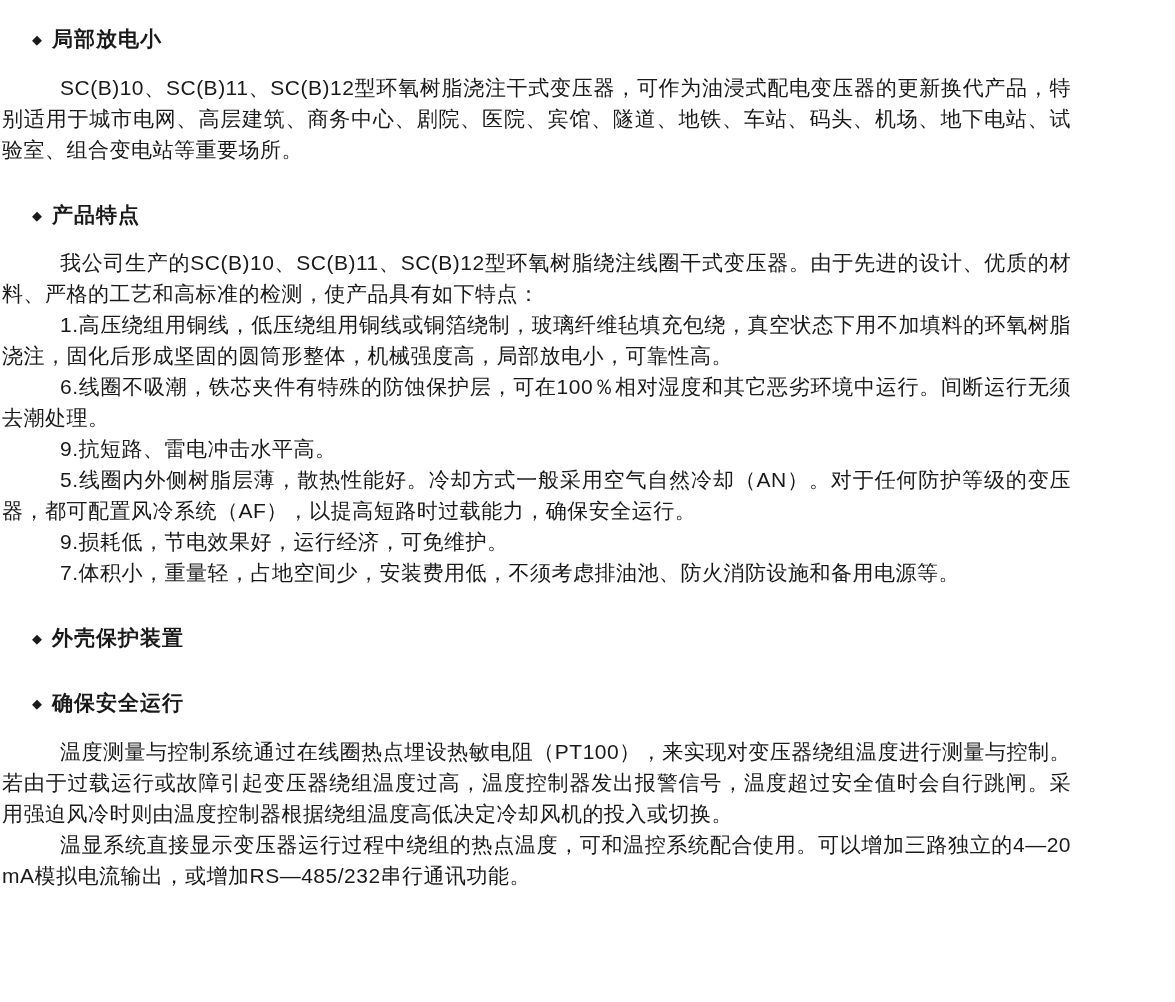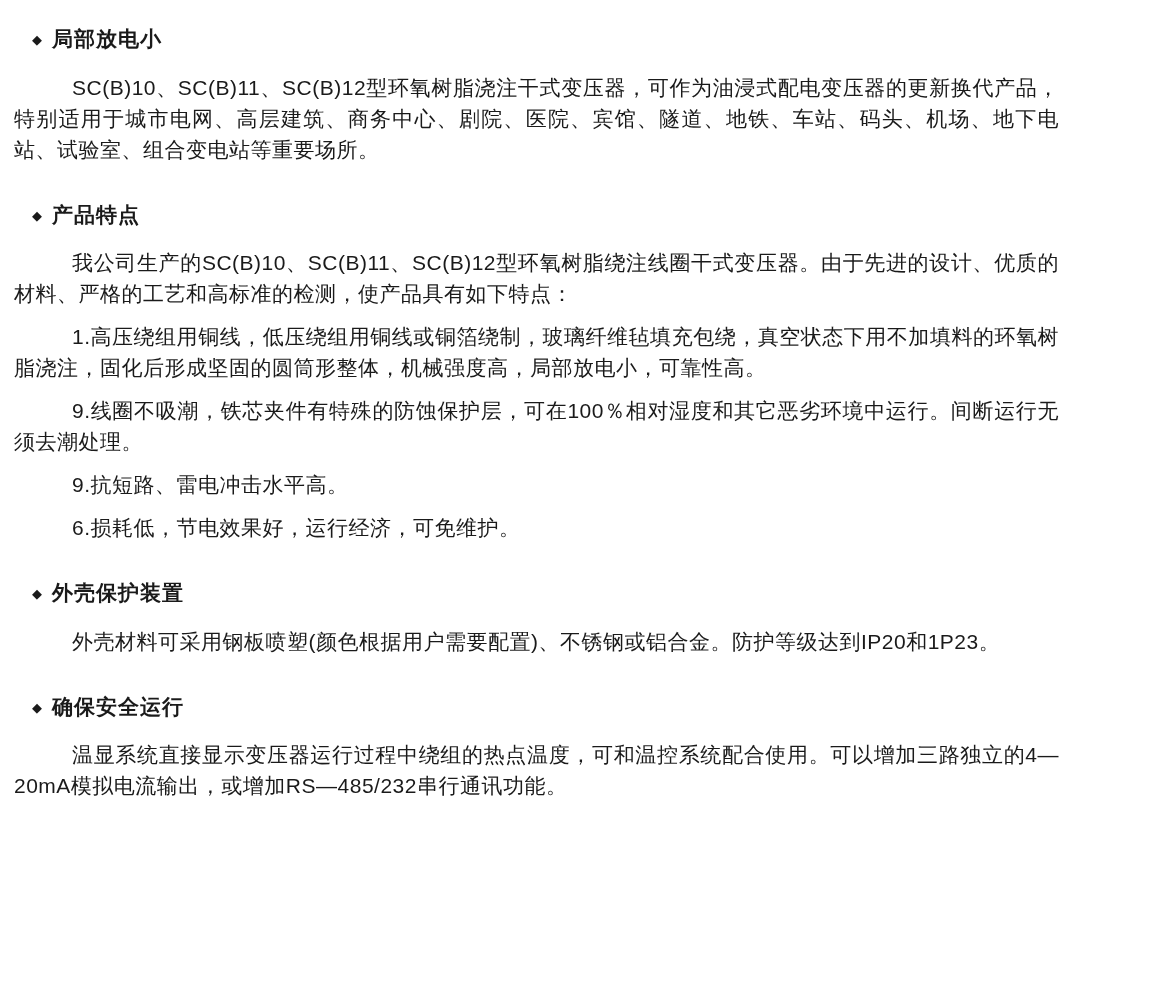--- a/index.html
+++ b/index.html
@@ -34,21 +34,21 @@
     line-height: 31px;
     font-weight: bold;
     letter-spacing: 1px;
   }
   .bullet {
     font-size: 13px;
     line-height: 1;
     transform: translateY(1px);
   }
   .para {
-    margin: 12px;
+    margin: 0;
     font-size: 21px;
     line-height: 31px;
     text-align: justify;
     text-indent: 58px;
     letter-spacing: 0.5px;
     word-break: break-all;
   }
 </style>
 </head>
 <body style="background: rgb(255, 255, 255); color: rgb(26, 26, 26);">
@@ -65,38 +65,38 @@
   </section>
 
   <section class="section">
     <h2 class="section-heading">
       <span class="bullet">◆</span>
       <span>产品特点</span>
     </h2>
     <div>
         <p class="para">我公司生产的SC(B)10、SC(B)11、SC(B)12型环氧树脂绕注线圈干式变压器。由于先进的设计、优质的材料、严格的工艺和高标准的检测，使产品具有如下特点：</p>
         <p class="para">1.高压绕组用铜线，低压绕组用铜线或铜箔绕制，玻璃纤维毡填充包绕，真空状态下用不加填料的环氧树脂浇注，固化后形成坚固的圆筒形整体，机械强度高，局部放电小，可靠性高。</p>
-        <p class="para">9.线圈不吸潮，铁芯夹件有特殊的防蚀保护层，可在100％相对湿度和其它恶劣环境中运行。间断运行无须去潮处理。</p>
+        <p class="para">6.线圈不吸潮，铁芯夹件有特殊的防蚀保护层，可在100％相对湿度和其它恶劣环境中运行。间断运行无须去潮处理。</p>
         <p class="para">9.抗短路、雷电冲击水平高。</p>
-        <p class="para">6.损耗低，节电效果好，运行经济，可免维护。</p>
+        <p class="para">5.线圈内外侧树脂层薄，散热性能好。冷却方式一般采用空气自然冷却（AN）。对于任何防护等级的变压器，都可配置风冷系统（AF），以提高短路时过载能力，确保安全运行。</p>
+        <p class="para">9.损耗低，节电效果好，运行经济，可免维护。</p>
+        <p class="para">7.体积小，重量轻，占地空间少，安装费用低，不须考虑排油池、防火消防设施和备用电源等。</p>
       </div>
   </section>
 
   <section class="section">
     <h2 class="section-heading">
       <span class="bullet">◆</span>
       <span>外壳保护装置</span>
     </h2>
-    <div>
-        <p class="para">外壳材料可采用钢板喷塑(颜色根据用户需要配置)、不锈钢或铝合金。防护等级达到IP20和1P23。</p>
-      </div>
   </section>
 
   <section class="section">
     <h2 class="section-heading">
       <span class="bullet">◆</span>
       <span>确保安全运行</span>
     </h2>
     <div>
+        <p class="para">温度测量与控制系统通过在线圈热点埋设热敏电阻（PT100），来实现对变压器绕组温度进行测量与控制。若由于过载运行或故障引起变压器绕组温度过高，温度控制器发出报警信号，温度超过安全值时会自行跳闸。采用强迫风冷时则由温度控制器根据绕组温度高低决定冷却风机的投入或切换。</p>
         <p class="para">温显系统直接显示变压器运行过程中绕组的热点温度，可和温控系统配合使用。可以增加三路独立的4—20mA模拟电流输出，或增加RS—485/232串行通讯功能。</p>
       </div>
   </section>
 </main>
 
 </body></html>

